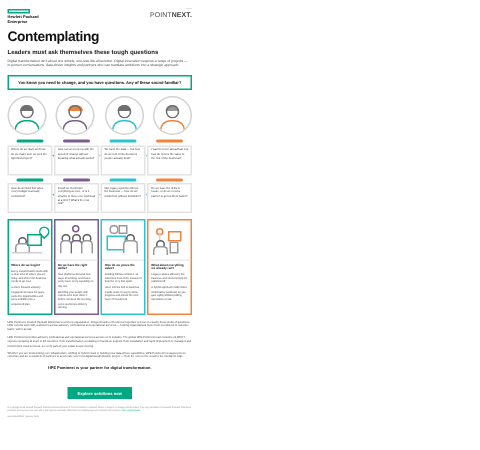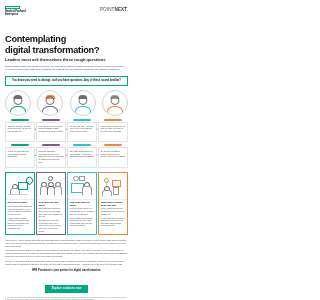--- a/index.html
+++ b/index.html
@@ -15,21 +15,21 @@
   .header{display:flex;justify-content:space-between;align-items:flex-start;padding-top:6px;}
   .hpe-logo{display:flex;flex-direction:column;gap:1px;}
   .hpe-bar{width:15px;height:3px;border:1px solid #01A982;box-sizing:border-box;background:#fff;}
   .hpe-name{font-size:2.6px;font-weight:bold;color:#000;line-height:1.25;letter-spacing:.05px;}
   .pointnext{text-align:right;}
   .pn-mark{font-size:1.9px;color:#555;letter-spacing:.2px;line-height:1;margin-bottom:.5px;}
   .pn-word{font-size:4.6px;color:#4a4a4a;letter-spacing:.1px;line-height:1;}
   .pn-word b{font-weight:bold;color:#3d3d3d;}
 
   
-  .title{margin-top:18px;font-size:9.2px;font-weight:bold;color:#111;line-height:1.12;letter-spacing:-.25px;}
+  .title{margin-top:3px;font-size:9.2px;font-weight:bold;color:#111;line-height:1.12;letter-spacing:-.25px;}
   .subtitle{margin-top:3px;font-size:4px;font-weight:bold;color:#222;line-height:1.2;}
   .deck{margin-top:2px;font-size:2.3px;color:#4a4a4a;line-height:1.45;}
 
   
   .callout{margin-top:4px;border:1px solid #01A982;padding:2.5px 3px;text-align:center;}
   .callout-text{font-size:2.7px;font-weight:bold;color:#111;line-height:1.2;}
 
   
   .avatar-row{margin-top:4px;display:flex;justify-content:space-between;}
   .avatar{width:26px;height:26px;border-radius:50%;border:.6px solid #d2d2d2;
@@ -92,21 +92,20 @@
       </div>
     </div>
     <div class="pointnext">
       <div class="pn-mark">——</div>
       <div class="pn-word"><span>POINT</span><b>NEXT.</b></div>
     </div>
   </div>
 
   <div class="title">
     <div>Contemplating</div>
-    <div>digital transformation?</div>
   </div>
   <div class="subtitle">Leaders must ask themselves these tough questions</div>
   <div class="deck">Digital transformation isn’t about one simple, one-size-fits-all solution. Digital innovation requires a range of projects — in-person conversations, data-driven insights and partners who can translate ambitions into a strategic approach.</div>
 
   <div class="callout">
     <div class="callout-text">You know you need to change, and you have questions. Any of these sound familiar?</div>
   </div>
 
   <div class="avatar-row" id="avatar-row">
       <div class="avatar">

